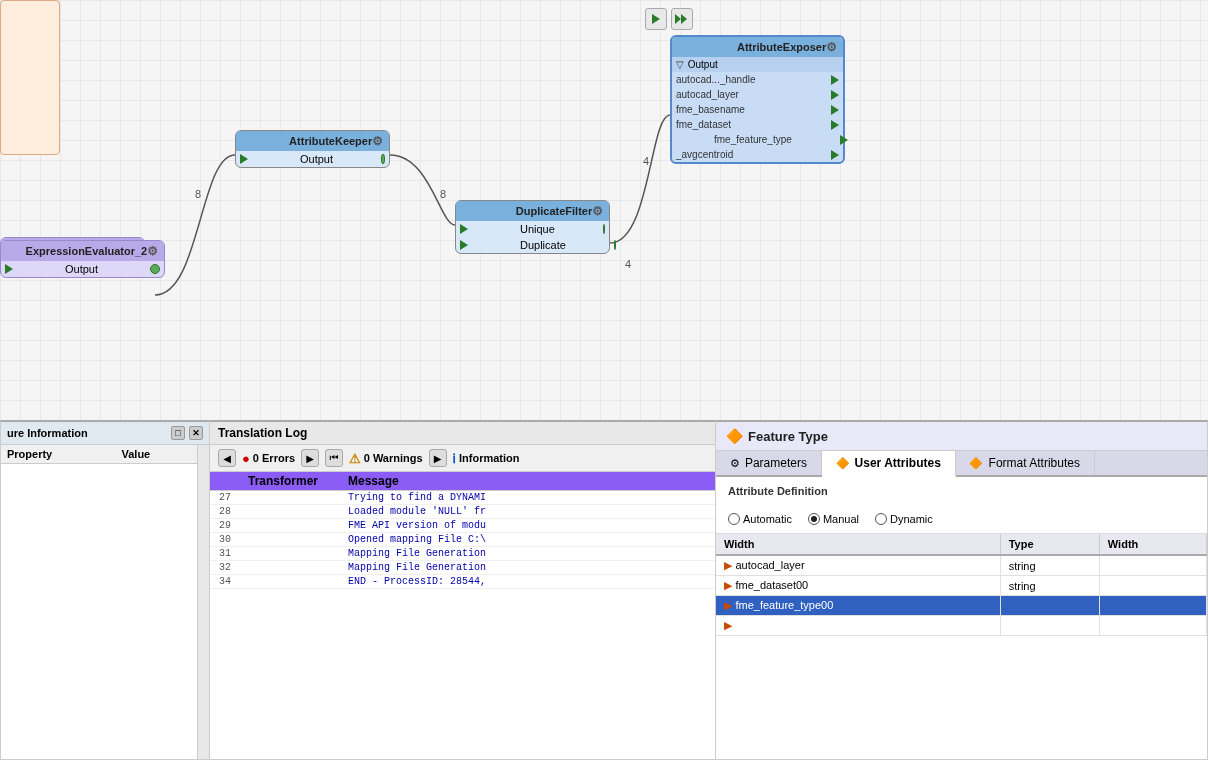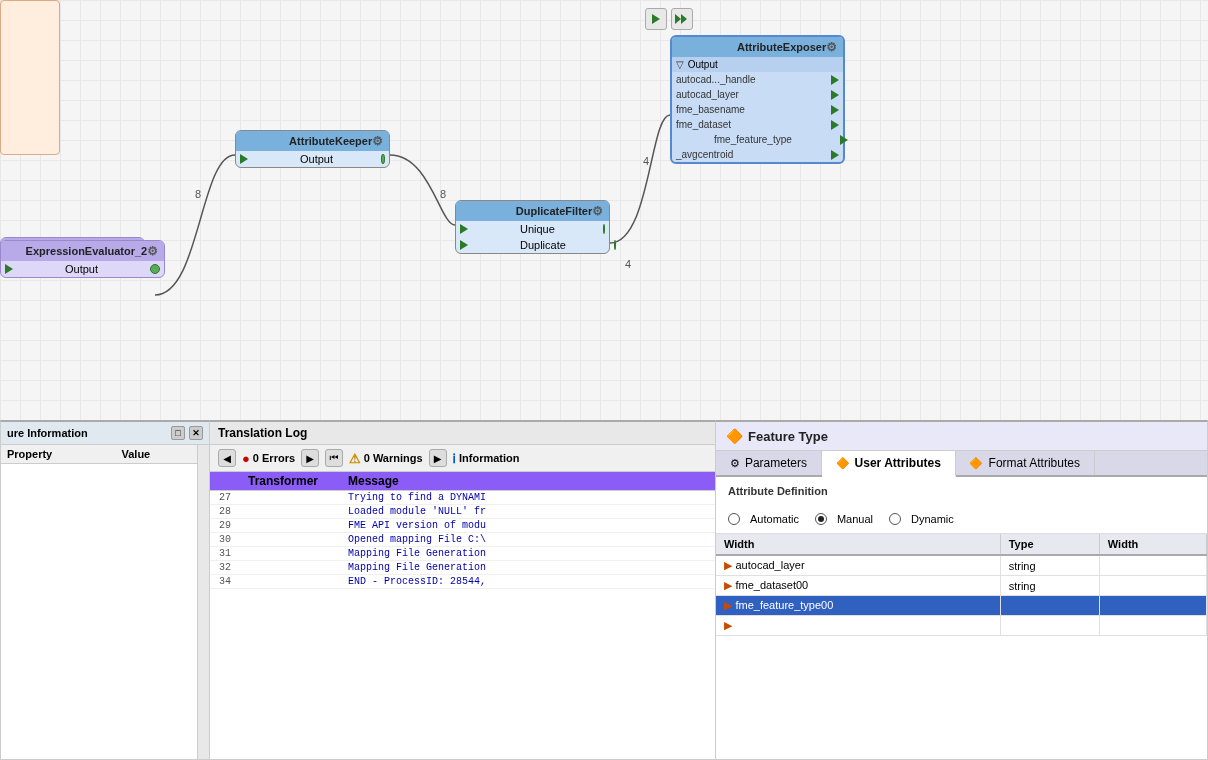--- a/index.html
+++ b/index.html
@@ -396,21 +396,21 @@
       font-weight: bold;
       margin-bottom: 16px;
       color: #333;
     }
 
     .radio-group {
       display: flex; gap: 16px; align-items: center;
     }
 
     .radio-option {
-      display: flex; align-items: center; gap: 10px;
+      display: flex; align-items: center; gap: 3px;
       font-size: 11px;
       cursor: pointer;
     }
 
     .radio-circle {
       width: 12px; height: 12px;
       border-radius: 50%;
       border: 1.5px solid #555;
       display: flex; align-items: center; justify-content: center;
     }

